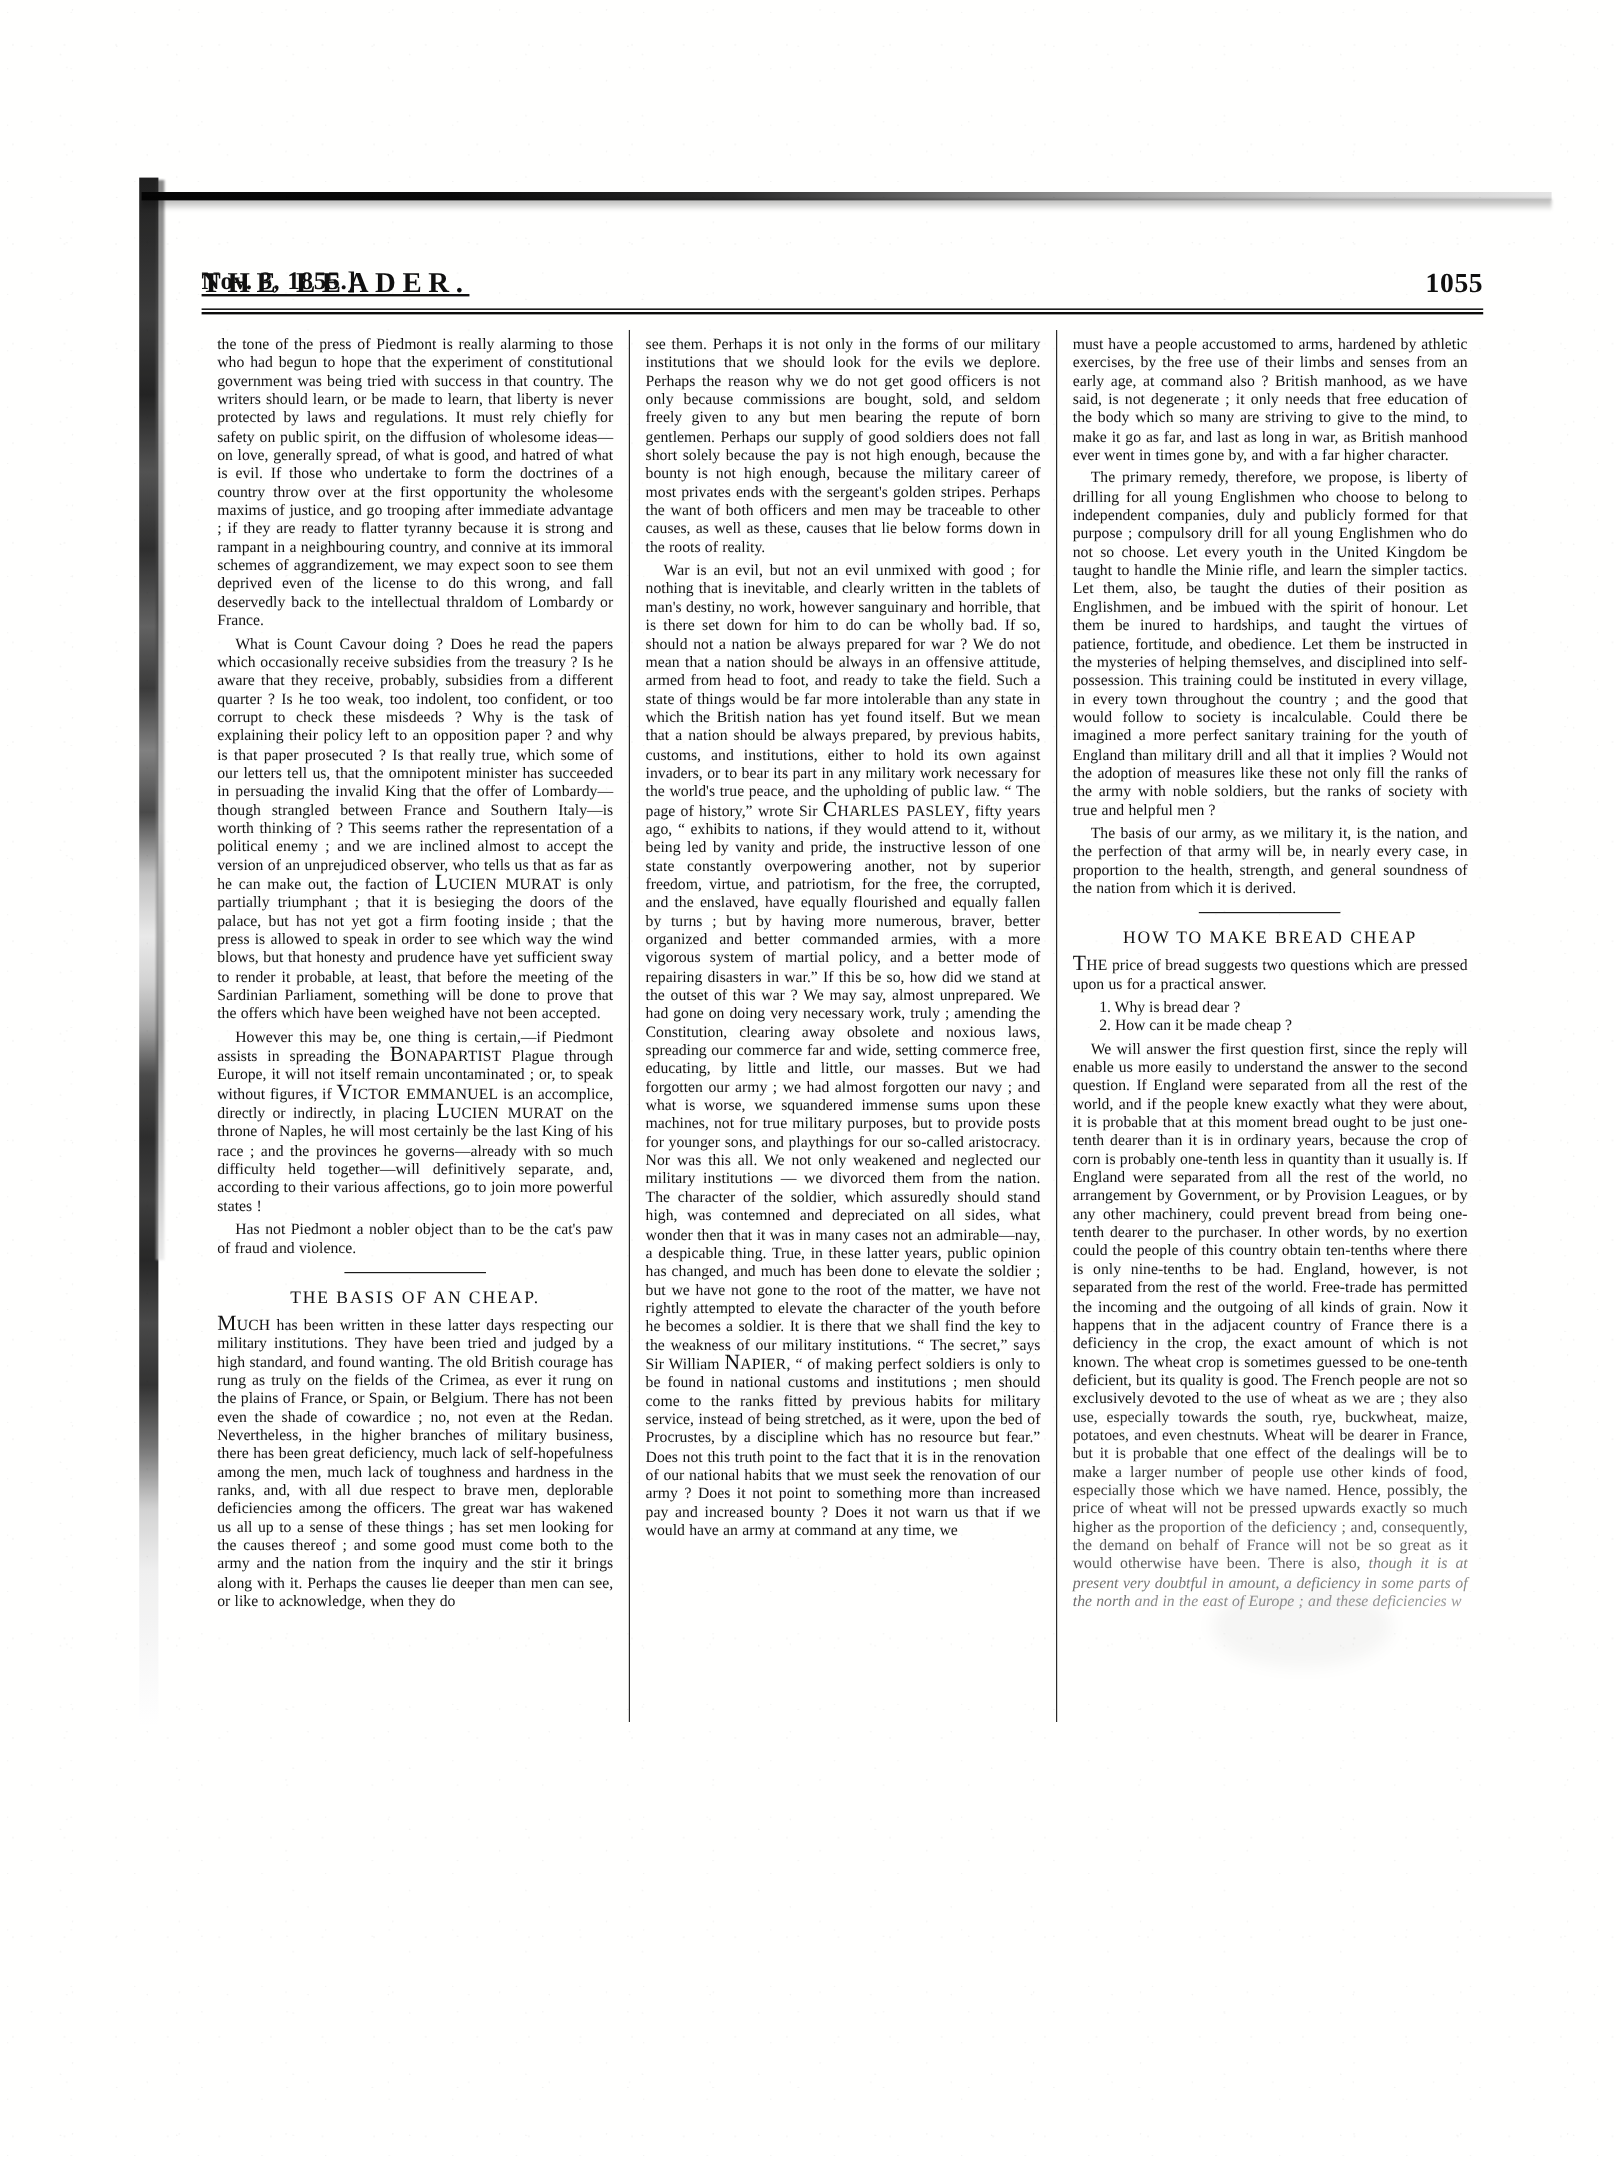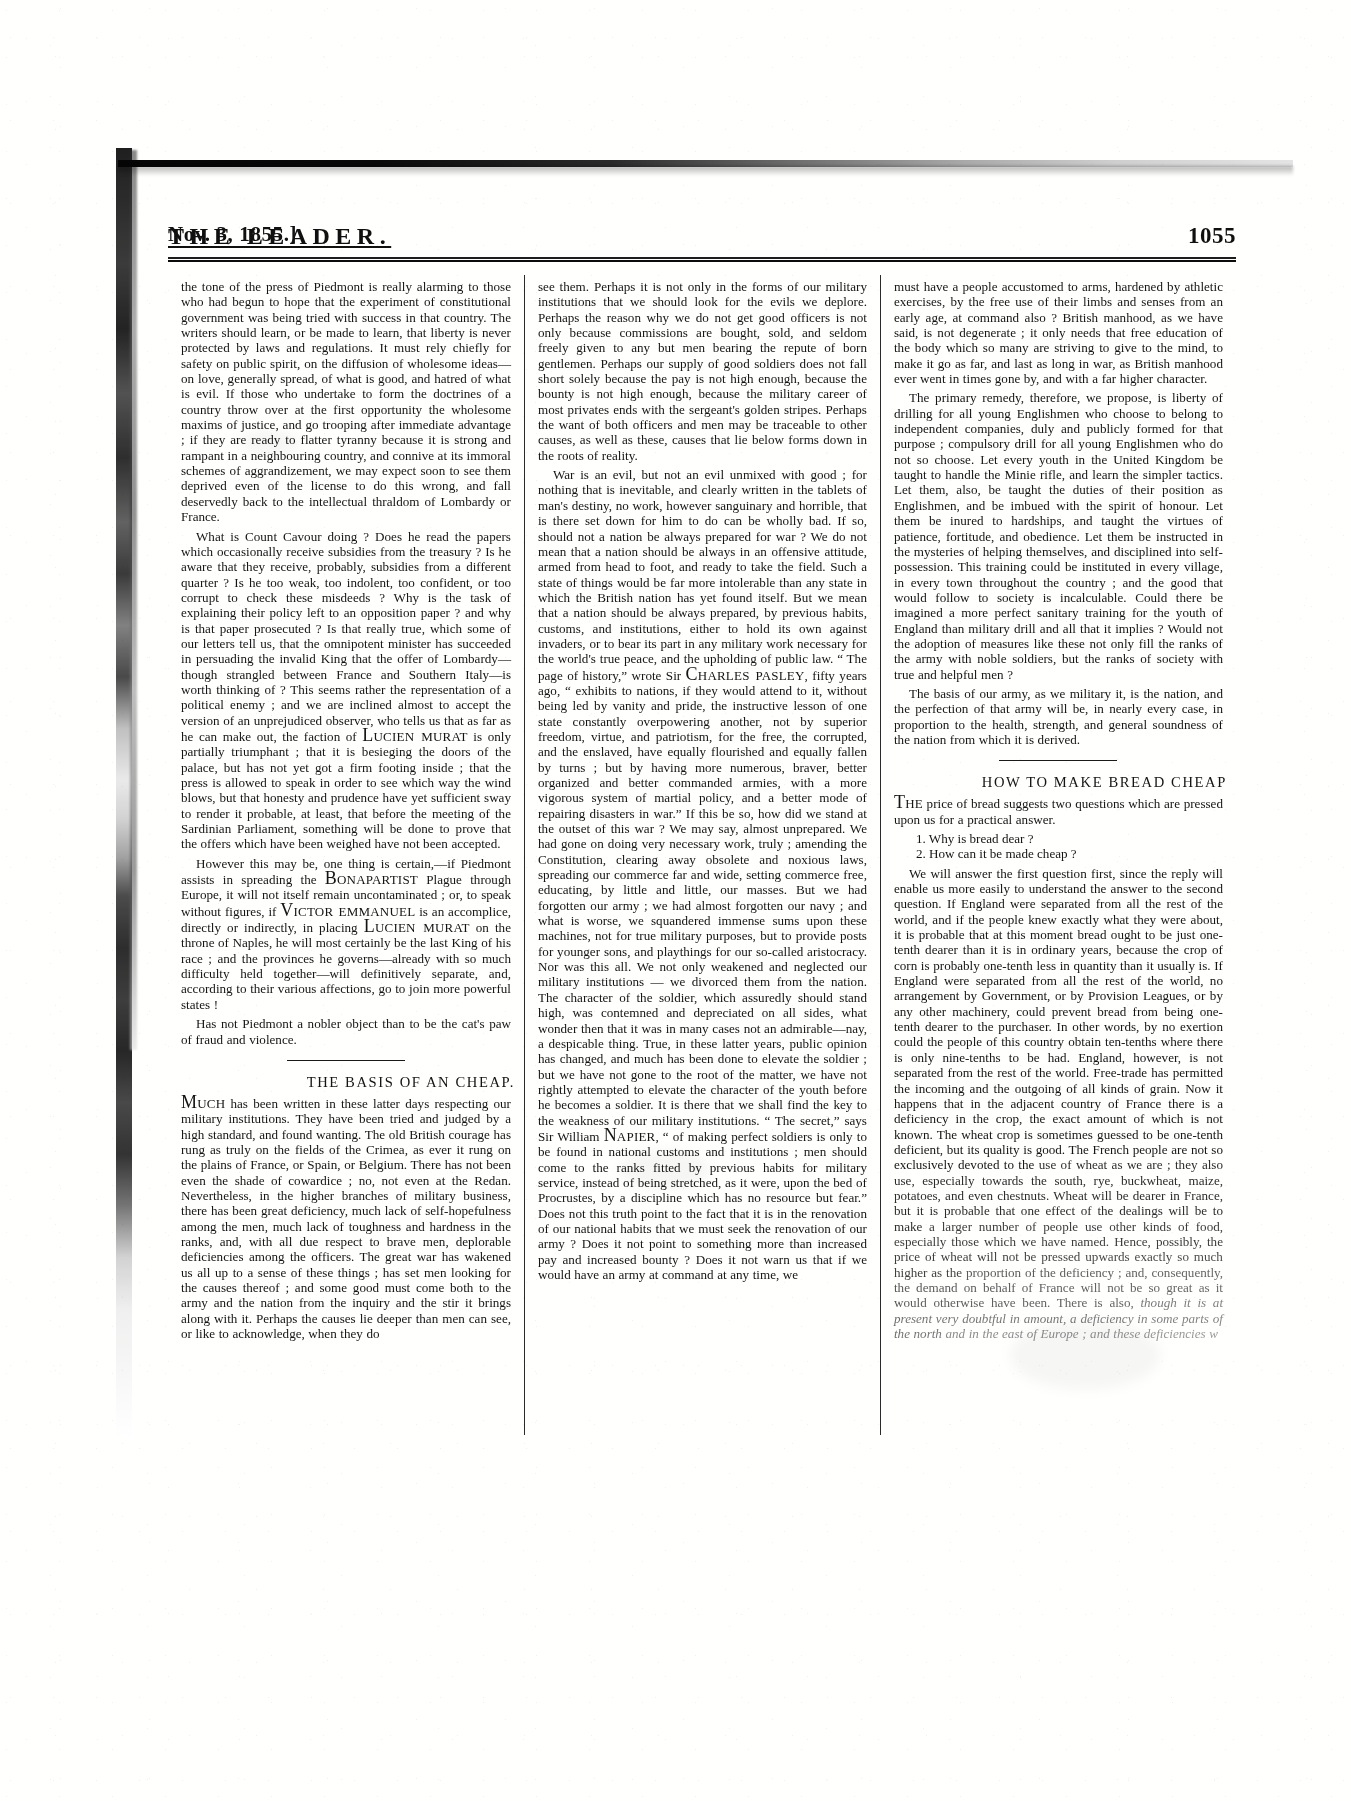--- a/index.html
+++ b/index.html
@@ -111,21 +111,21 @@
     text-indent:15px;
     hyphens:none;
     word-spacing:.3px;
   }
   p.para.noindent{ text-indent:0; }
 
   .sc{ font-variant:small-caps; font-size:18px; letter-spacing:.2px;}
 
   h2.sect{
     margin:13px 0 3px 0;
-    text-align:right;
+    text-align:center;
     font-size:14.6px;
     font-weight:normal;
     letter-spacing:1.6px;
     color:#141414;
   }
   hr.sectrule{
     border:none;border-top:1.4px solid #1a1a1a;
     width:118px;margin:13px auto 4px auto;
   }
   ol.qlist{

